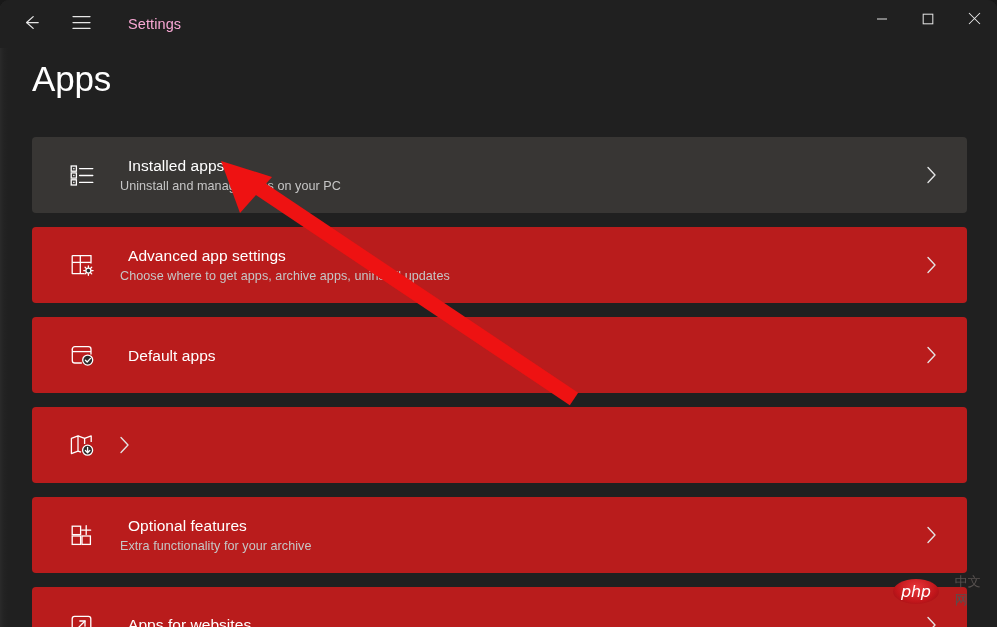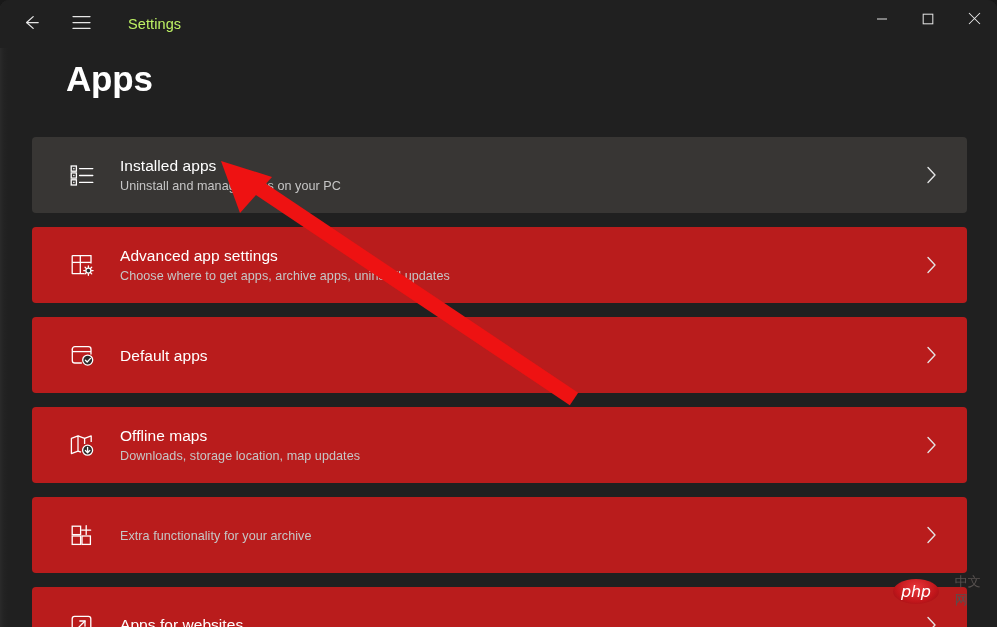--- a/index.html
+++ b/index.html
@@ -46,21 +46,21 @@
   .tb-btn {
     width: 46px; height: 32px;
     display: flex; align-items: center; justify-content: center;
     border-radius: 4px;
     cursor: default;
   }
   #back-button { margin-left: 8px; }
   #hamburger-button { margin-left: 4px; }
   #app-title {
     margin-left: 24px;
-    color: #bef264;
+    color: #f9a8d4;
     font-size: 14.5px;
     letter-spacing: .1px;
   }
   #caption-buttons {
     position: absolute;
     right: 0; top: 0;
     display: flex;
     height: 40px;
   }
   .caption-btn {
@@ -68,24 +68,23 @@
     display: flex; align-items: center; justify-content: center;
     cursor: default;
   }
 
   
   #page-title {
     position: absolute;
     left: 32px; top: 57px;
     color: #ffffff;
     font-size: 35px;
-    font-weight: 700;
+    font-weight: 400;
     letter-spacing: -0.2px;
     line-height: 44px;
-    margin-left: 34px;
   }
 
   
   #card-list {
     position: absolute;
     left: 32px; top: 137px;
     width: 935px;
     height: 490px;
   }
   .setting-card {
@@ -113,20 +112,21 @@
   .card-text {
     margin-left: 18px;
     flex: 1 1 auto;
     min-width: 0;
   }
   .card-title {
     color: #ffffff;
     font-size: 15.5px;
     line-height: 21px;
     letter-spacing: .05px;
+    margin-left: 8px;
   }
   .card-sub {
     color: #c6c6c6;
     font-size: 12.6px;
     line-height: 18px;
     margin-top: 1px;
     letter-spacing: .05px;
   }
   .card-chevron {
     width: 44px;
@@ -299,41 +299,38 @@
       <div class="card-icon">
         <svg width="28" height="28" viewBox="0 0 28 28" fill="none" aria-hidden="true">
           <path d="M3.4 7.4 L10 4.9 V20.1 L3.4 22.6 Z" stroke="#ffffff" stroke-width="1.3" stroke-linejoin="round"></path>
           <path d="M10 4.9 L16.6 7.4 V13" stroke="#ffffff" stroke-width="1.3" stroke-linejoin="round"></path>
           <path d="M16.6 7.4 L23.2 4.9 V11" stroke="#ffffff" stroke-width="1.3" stroke-linejoin="round"></path>
           <path d="M10 20.1 L13 21.2" stroke="#ffffff" stroke-width="1.3" stroke-linejoin="round"></path>
           <circle cx="19.6" cy="19.2" r="5.0" fill="#2d2b2a" stroke="#ffffff" stroke-width="1.3"></circle>
           <path d="M19.6 16.3 V21.6 M17.4 19.5 L19.6 21.7 L21.8 19.5" stroke="#ffffff" stroke-width="1.3" stroke-linecap="round" stroke-linejoin="round"></path>
         </svg>
       </div>
-      <div class="card-text">
-        <div class="card-title">Offline maps</div>
-        <div class="card-sub">Downloads, storage location, map updates</div>
-      </div>
       <div class="card-chevron">
         <svg width="15" height="22" viewBox="0 0 15 22" fill="none" aria-hidden="true">
           <path d="M4 3.5 L11 11 L4 18.5" stroke="#e4e4e4" stroke-width="1.35" stroke-linecap="round" stroke-linejoin="round"></path>
         </svg>
       </div>
     </div>
 
     <div class="setting-card">
       <div class="card-icon">
         <svg width="28" height="28" viewBox="0 0 28 28" fill="none" aria-hidden="true">
           <rect x="4.2" y="5.2" width="8.4" height="8.4" stroke="#ffffff" stroke-width="1.3"></rect>
           <rect x="4.2" y="15.0" width="8.4" height="8.4" stroke="#ffffff" stroke-width="1.3"></rect>
           <rect x="14.0" y="15.0" width="8.4" height="8.4" stroke="#ffffff" stroke-width="1.3"></rect>
           <path d="M18.2 4.6 V13.6 M13.7 9.1 H22.7" stroke="#ffffff" stroke-width="1.3" stroke-linecap="round"></path>
         </svg>
       </div>
       <div class="card-text">
+        <div class="card-title">Optional features</div>
         <div class="card-sub">Extra functionality for your archive</div>
       </div>
       <div class="card-chevron">
         <svg width="15" height="22" viewBox="0 0 15 22" fill="none" aria-hidden="true">
           <path d="M4 3.5 L11 11 L4 18.5" stroke="#e4e4e4" stroke-width="1.35" stroke-linecap="round" stroke-linejoin="round"></path>
         </svg>
       </div>
     </div>
 
     <div class="setting-card">

